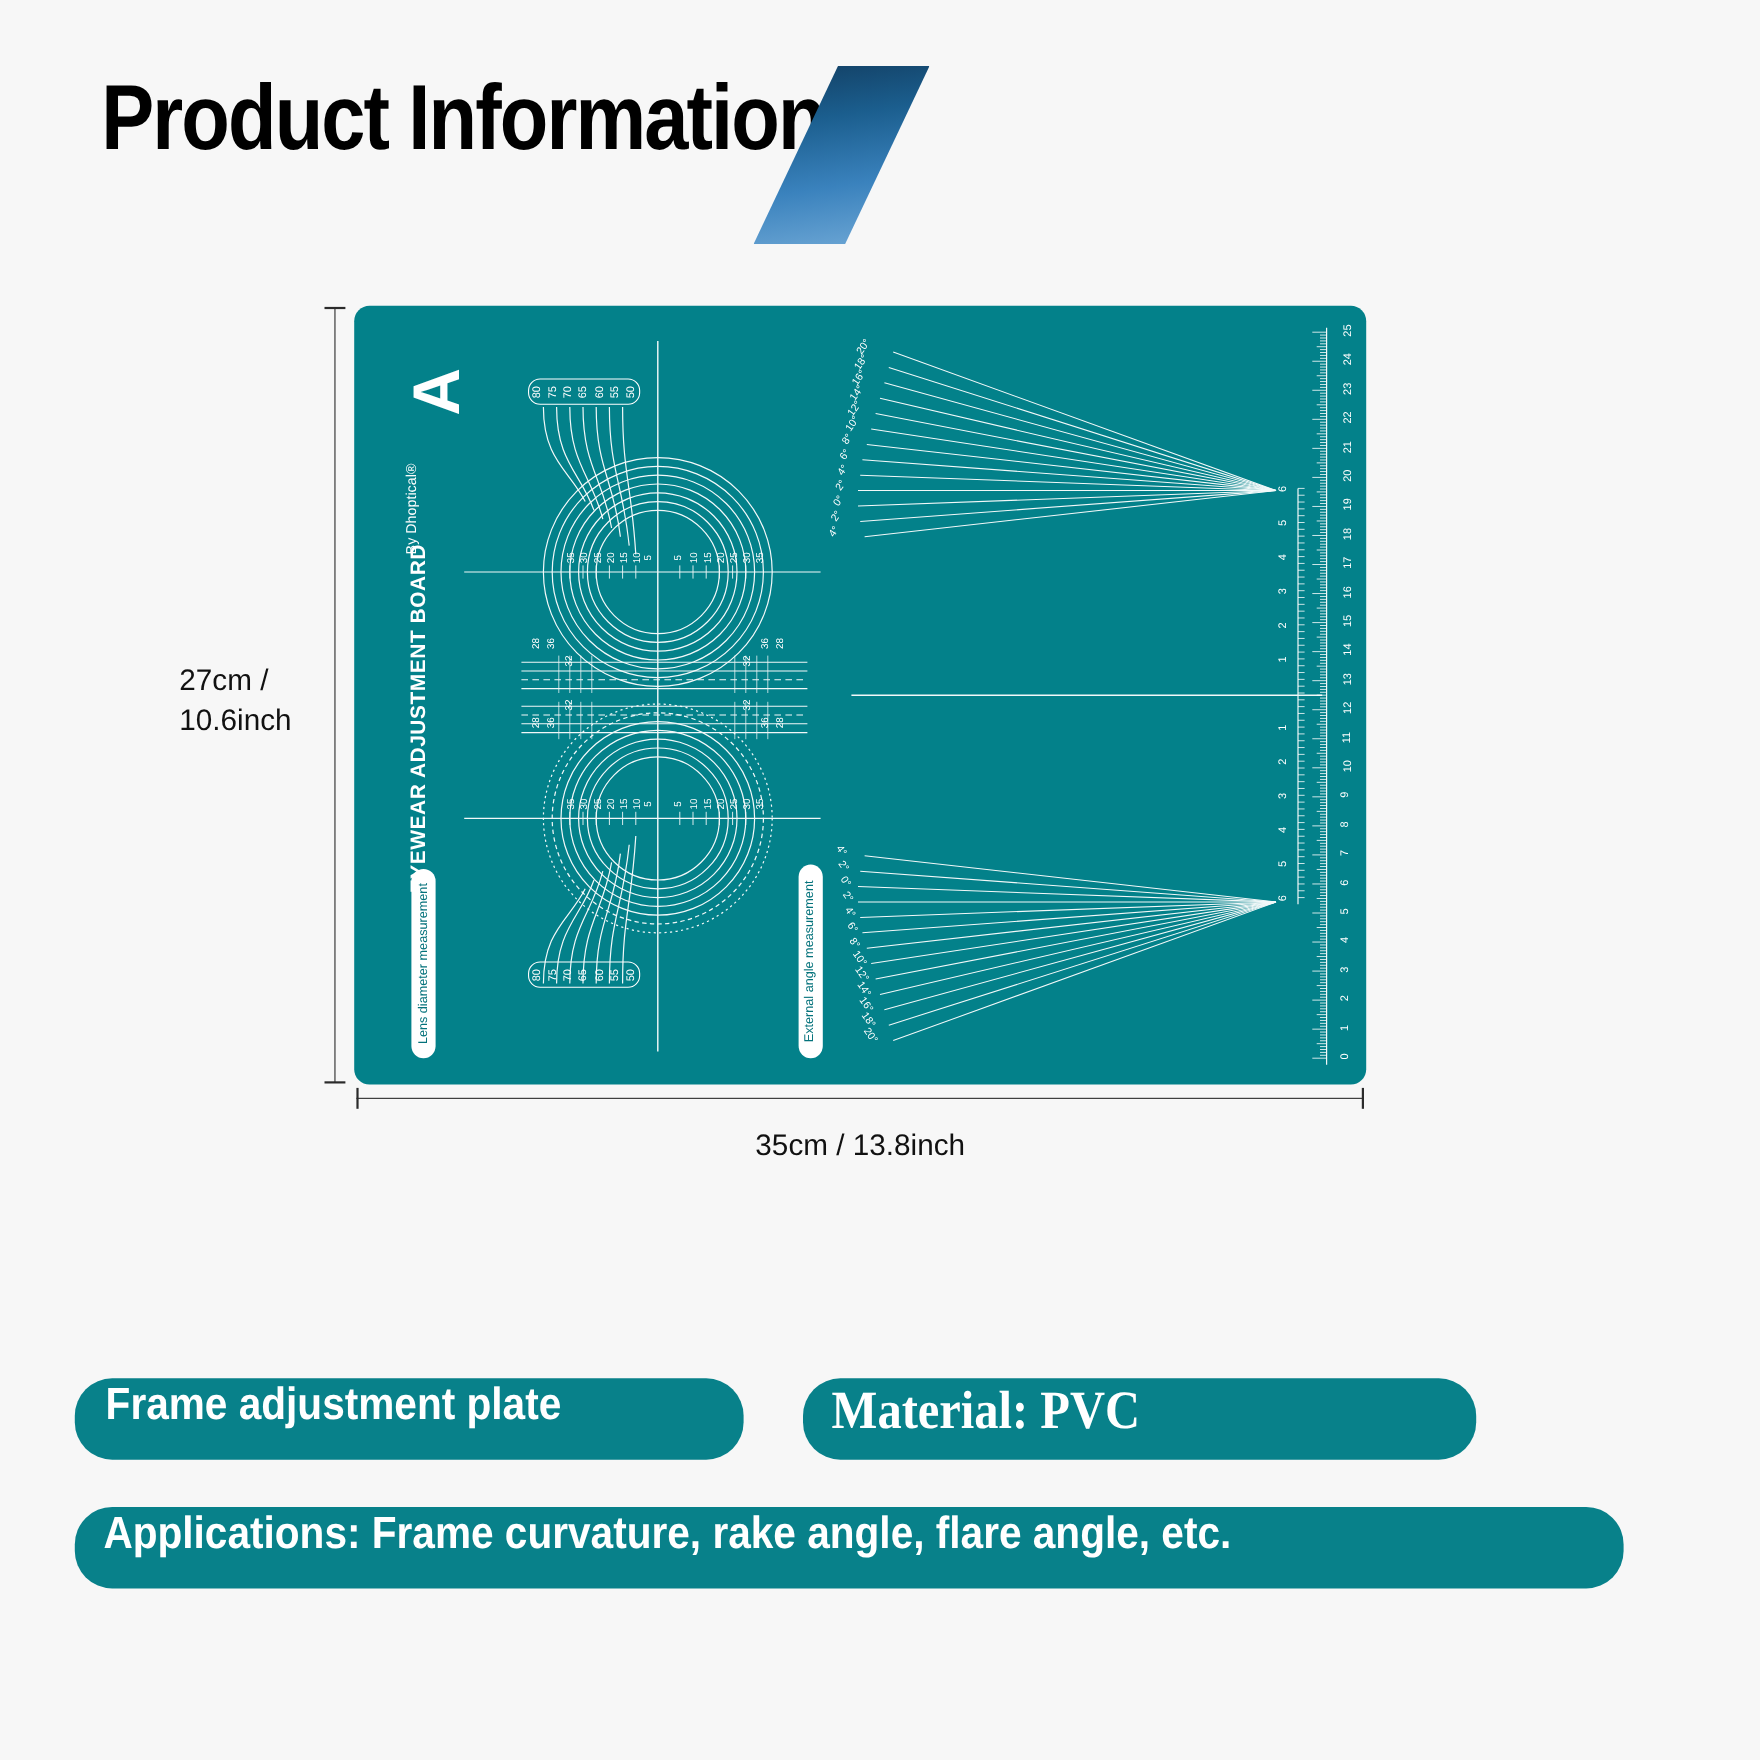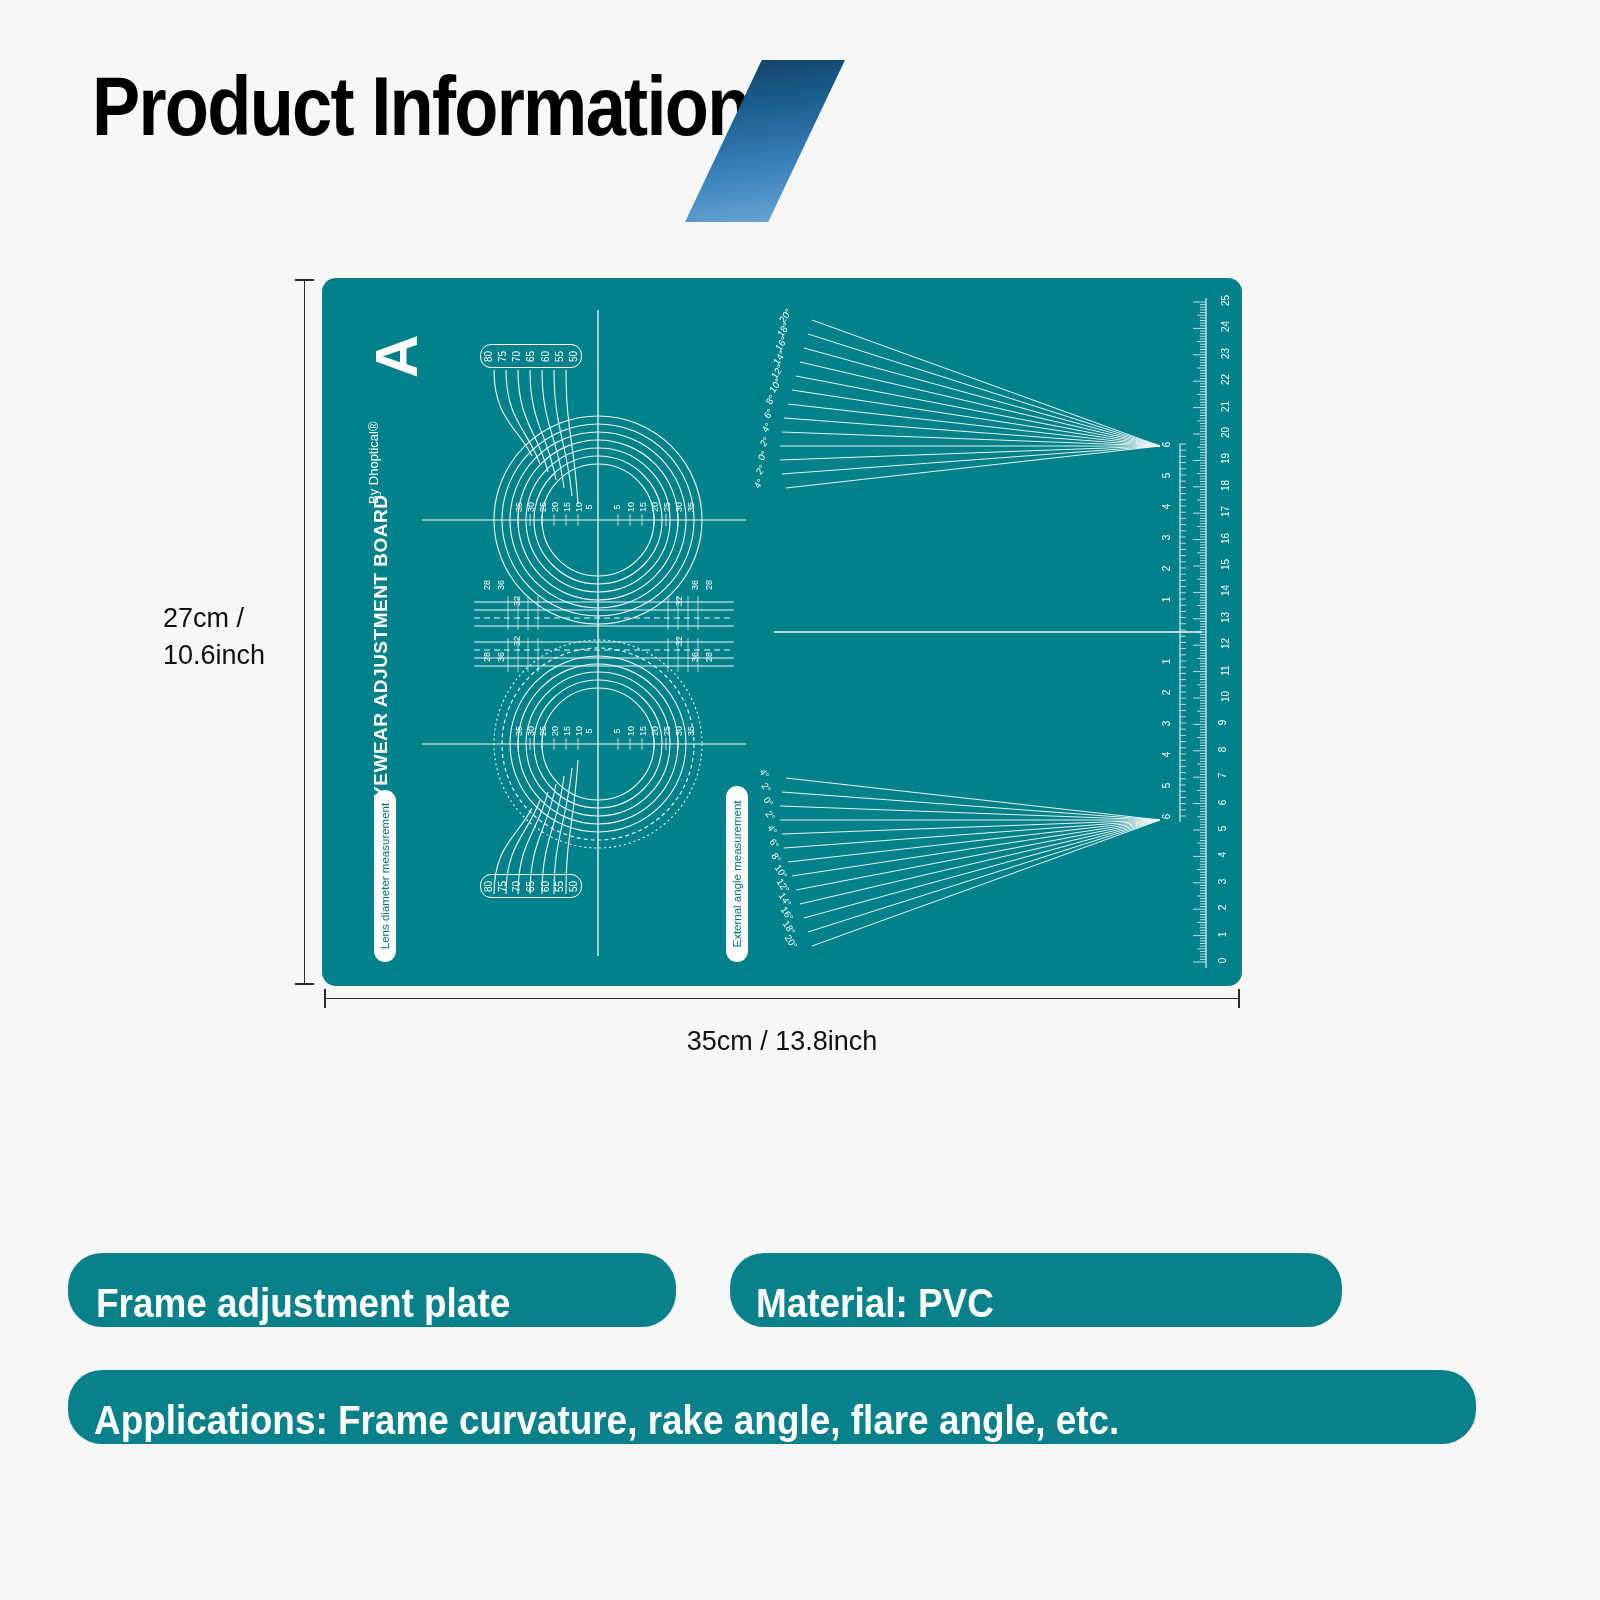--- a/index.html
+++ b/index.html
@@ -75,27 +75,27 @@
     position:absolute;left:163px;top:600px;width:140px;
     font-size:27px;color:#111;line-height:1.38;
   }
   #dim-width-label{
     position:absolute;left:324px;top:1026px;width:916px;text-align:center;
     font-size:27px;color:#111;
   }
   
   .feat{
     position:absolute;background:#08818a;border-radius:34px;
-    color:#fff;display:flex;align-items:flex-end;
+    color:#fff;display:flex;align-items:flex-start;
     font-family:"Liberation Sans Narrow","Liberation Sans",sans-serif;
     font-weight:bold;
   }
   .feat span{transform:scaleX(0.9);transform-origin:left center;white-space:nowrap;}
   #feat-1{left:68px;top:1253px;width:580px;height:74px;font-size:41px;padding-left:28px;}
-  #feat-2{left:730px;top:1253px;width:586px;height:74px;font-size:41px;padding-left:26px;}
+  #feat-2{left:730px;top:1253px;width:586px;height:74px;font-size:49px;padding-left:26px;font-family:Liberation Serif, serif;}
   #feat-3{left:68px;top:1370px;width:1382px;height:74px;font-size:41px;padding-left:26px;}
 </style>
 </head>
 <body>
 
 <div id="header">
   <div id="page-title">Product Information</div>
   <div id="title-slash"></div>
 </div>
 

